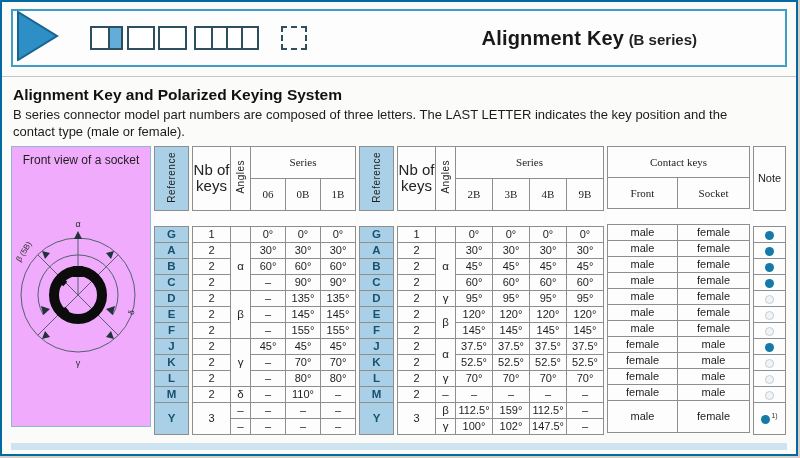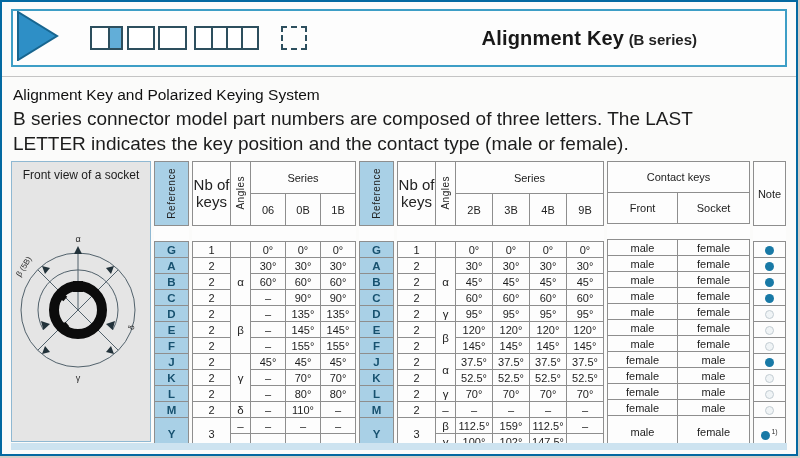--- a/index.html
+++ b/index.html
@@ -18,31 +18,31 @@
   .kbox:nth-child(5){width:19px;margin-left:7px;}
   .kbox:nth-child(6){width:17px;margin-left:-2px;}
   .kbox:nth-child(7){width:17px;margin-left:-2px;}
   .kbox:nth-child(8){width:18px;margin-left:-2px;}
   .kbox:nth-child(9){width:26px;margin-left:22px;}
   .title-wrap{margin-left:auto;margin-right:88px;white-space:nowrap;}
   .title-main{font-size:20px;font-weight:bold;color:#191919;letter-spacing:0.2px;}
   .title-sub{font-size:15px;font-weight:bold;color:#222;}
   .top-divider{margin-top:9px;border-top:1px solid #c4c4c4;}
   
-  .section-heading{margin:9px 11px 3px;font-size:15.5px;font-weight:normal;color:#111;}
-  .intro-text{margin:0 11px 4px;width:745px;font-size:19px;line-height:1.3;color:#1c1c1c;}
+  .section-heading{margin:9px 11px 3px;font-size:15.5px;font-weight:bold;color:#111;}
+  .intro-text{margin:0 11px 4px;width:745px;font-size:13px;line-height:1.3;color:#1c1c1c;}
   
   .table-zone{margin:5px 9px 0;display:flex;gap:3px;align-items:flex-start;}
-  .front-panel{width:140px;height:281px;background:#e5e5e5;border:1px solid #8fb8d2;box-sizing:border-box;flex:0 0 auto;}
+  .front-panel{width:140px;height:281px;background:#f0abfc;border:1px solid #8fb8d2;box-sizing:border-box;flex:0 0 auto;}
   .front-label{padding-top:6px;text-align:center;font-size:12px;color:#1d1d1d;}
   table.dtable{border-collapse:collapse;flex:0 0 auto;font-size:11px;color:#1d1d1d;background:#fdfdfd;}
   .dtable th,.dtable td{border:1px solid #8e8e8e;text-align:center;vertical-align:middle;padding:0;height:15px;box-sizing:border-box;font-weight:normal;}
   .dtable tr{height:16px;}
   .dtable thead th{font-size:11px;color:#222;}
-  .dtable .h31{height:31px;}
+  .dtable .h31{height:31px;font-family:Liberation Serif, serif;}
   .dtable .h64{height:64px;}
   .dtable .nbhead{font-size:15px;line-height:1.1;}
   .refhead,.dtable td.ref{background:#a9d0e6;color:#17516f;}
   .dtable td.ref{font-size:11.5px;font-weight:bold;}
   .vtext{writing-mode:vertical-rl;transform:rotate(180deg);font-size:10px;letter-spacing:0.5px;display:inline-block;line-height:1;}
   .gaprow td{border:none;height:4px;background:transparent;}
   .gaprow{height:4px;}
   .dtable td.greek{font-size:11.5px;}
   .note-dot{display:inline-block;width:9px;height:9px;border-radius:50%;vertical-align:middle;}
   .note-dot.filled{background:#1879a6;}

